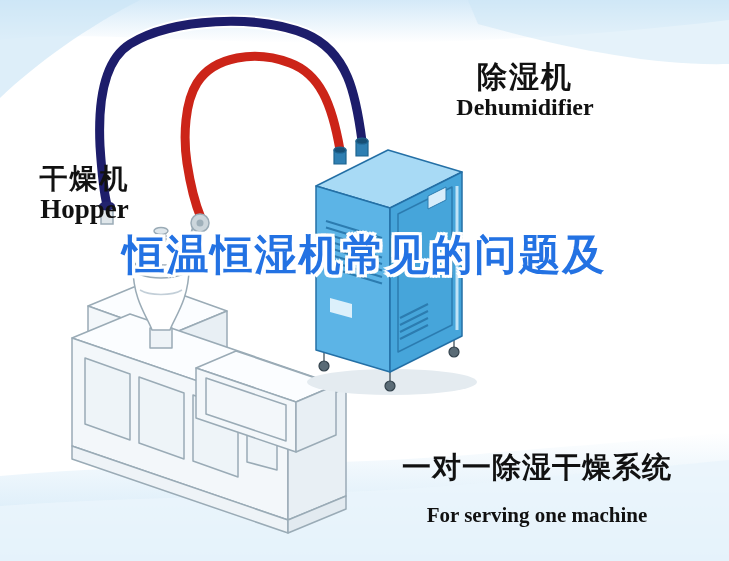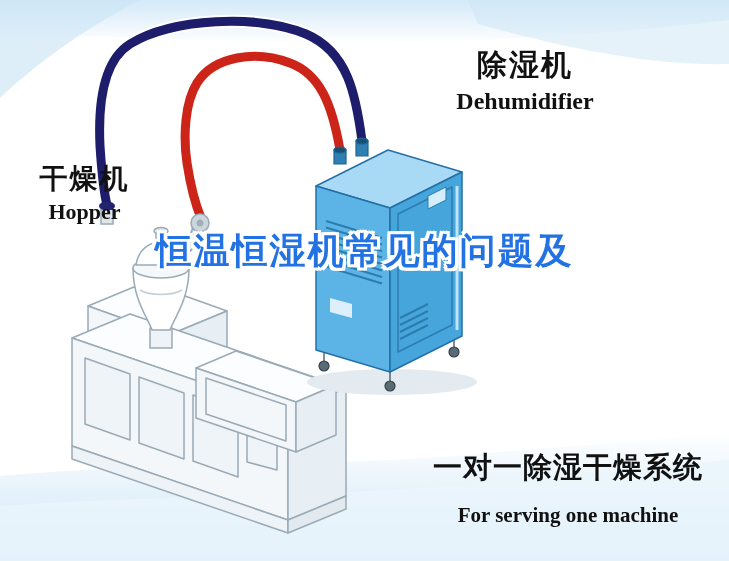--- a/index.html
+++ b/index.html
@@ -12,38 +12,38 @@
   }
   .canvas svg{position:absolute;left:0;top:0;}
   .txt-block{position:absolute;text-align:center;line-height:1.12;}
   .cn-label{
     font-weight:800;color:#111111;
     font-size:30px;letter-spacing:2px;
     font-family:"Liberation Sans", sans-serif;
   }
   .en-label{
     font-weight:700;color:#111111;
-    font-size:24px;margin-top:6px;
+    font-size:24px;margin-top:0;
     font-family:"Liberation Serif", serif;
   }
-  .label-dehumidifier{left:440px;top:48px;width:170px;}
+  .label-dehumidifier{left:440px;top:60px;width:170px;}
   .label-hopper{left:22px;top:163px;width:125px;}
   .label-hopper .cn-label{font-size:28px;}
-  .label-hopper .en-label{font-size:22px;text-align:center;}
+  .label-hopper .en-label{font-size:27px;text-align:center;}
   .main-title{
     left:0;top:230px;width:729px;
     color:#2372e3;font-weight:800;
-    font-size:36px;letter-spacing:2px;line-height:1.18;
+    font-size:42px;letter-spacing:2px;line-height:1.18;
     text-shadow:
       -3px -3px 0 #fff, 0 -3px 0 #fff, 3px -3px 0 #fff,
       -3px 0 0 #fff, 3px 0 0 #fff,
       -3px 3px 0 #fff, 0 3px 0 #fff, 3px 3px 0 #fff,
       -2px -2px 0 #fff, 2px -2px 0 #fff, -2px 2px 0 #fff, 2px 2px 0 #fff;
   }
-  .caption-block{left:418px;top:451px;width:300px;}
+  .caption-block{left:387px;top:451px;width:300px;}
   .caption-block .cn-label{font-size:29px;letter-spacing:1px;}
   .caption-block .en-label{font-size:21px;margin-top:21px;}
 </style>
 </head>
 <body>
 
 <div class="canvas">
 
   <svg width="729" height="561" viewBox="0 0 729 561">
     <defs>

